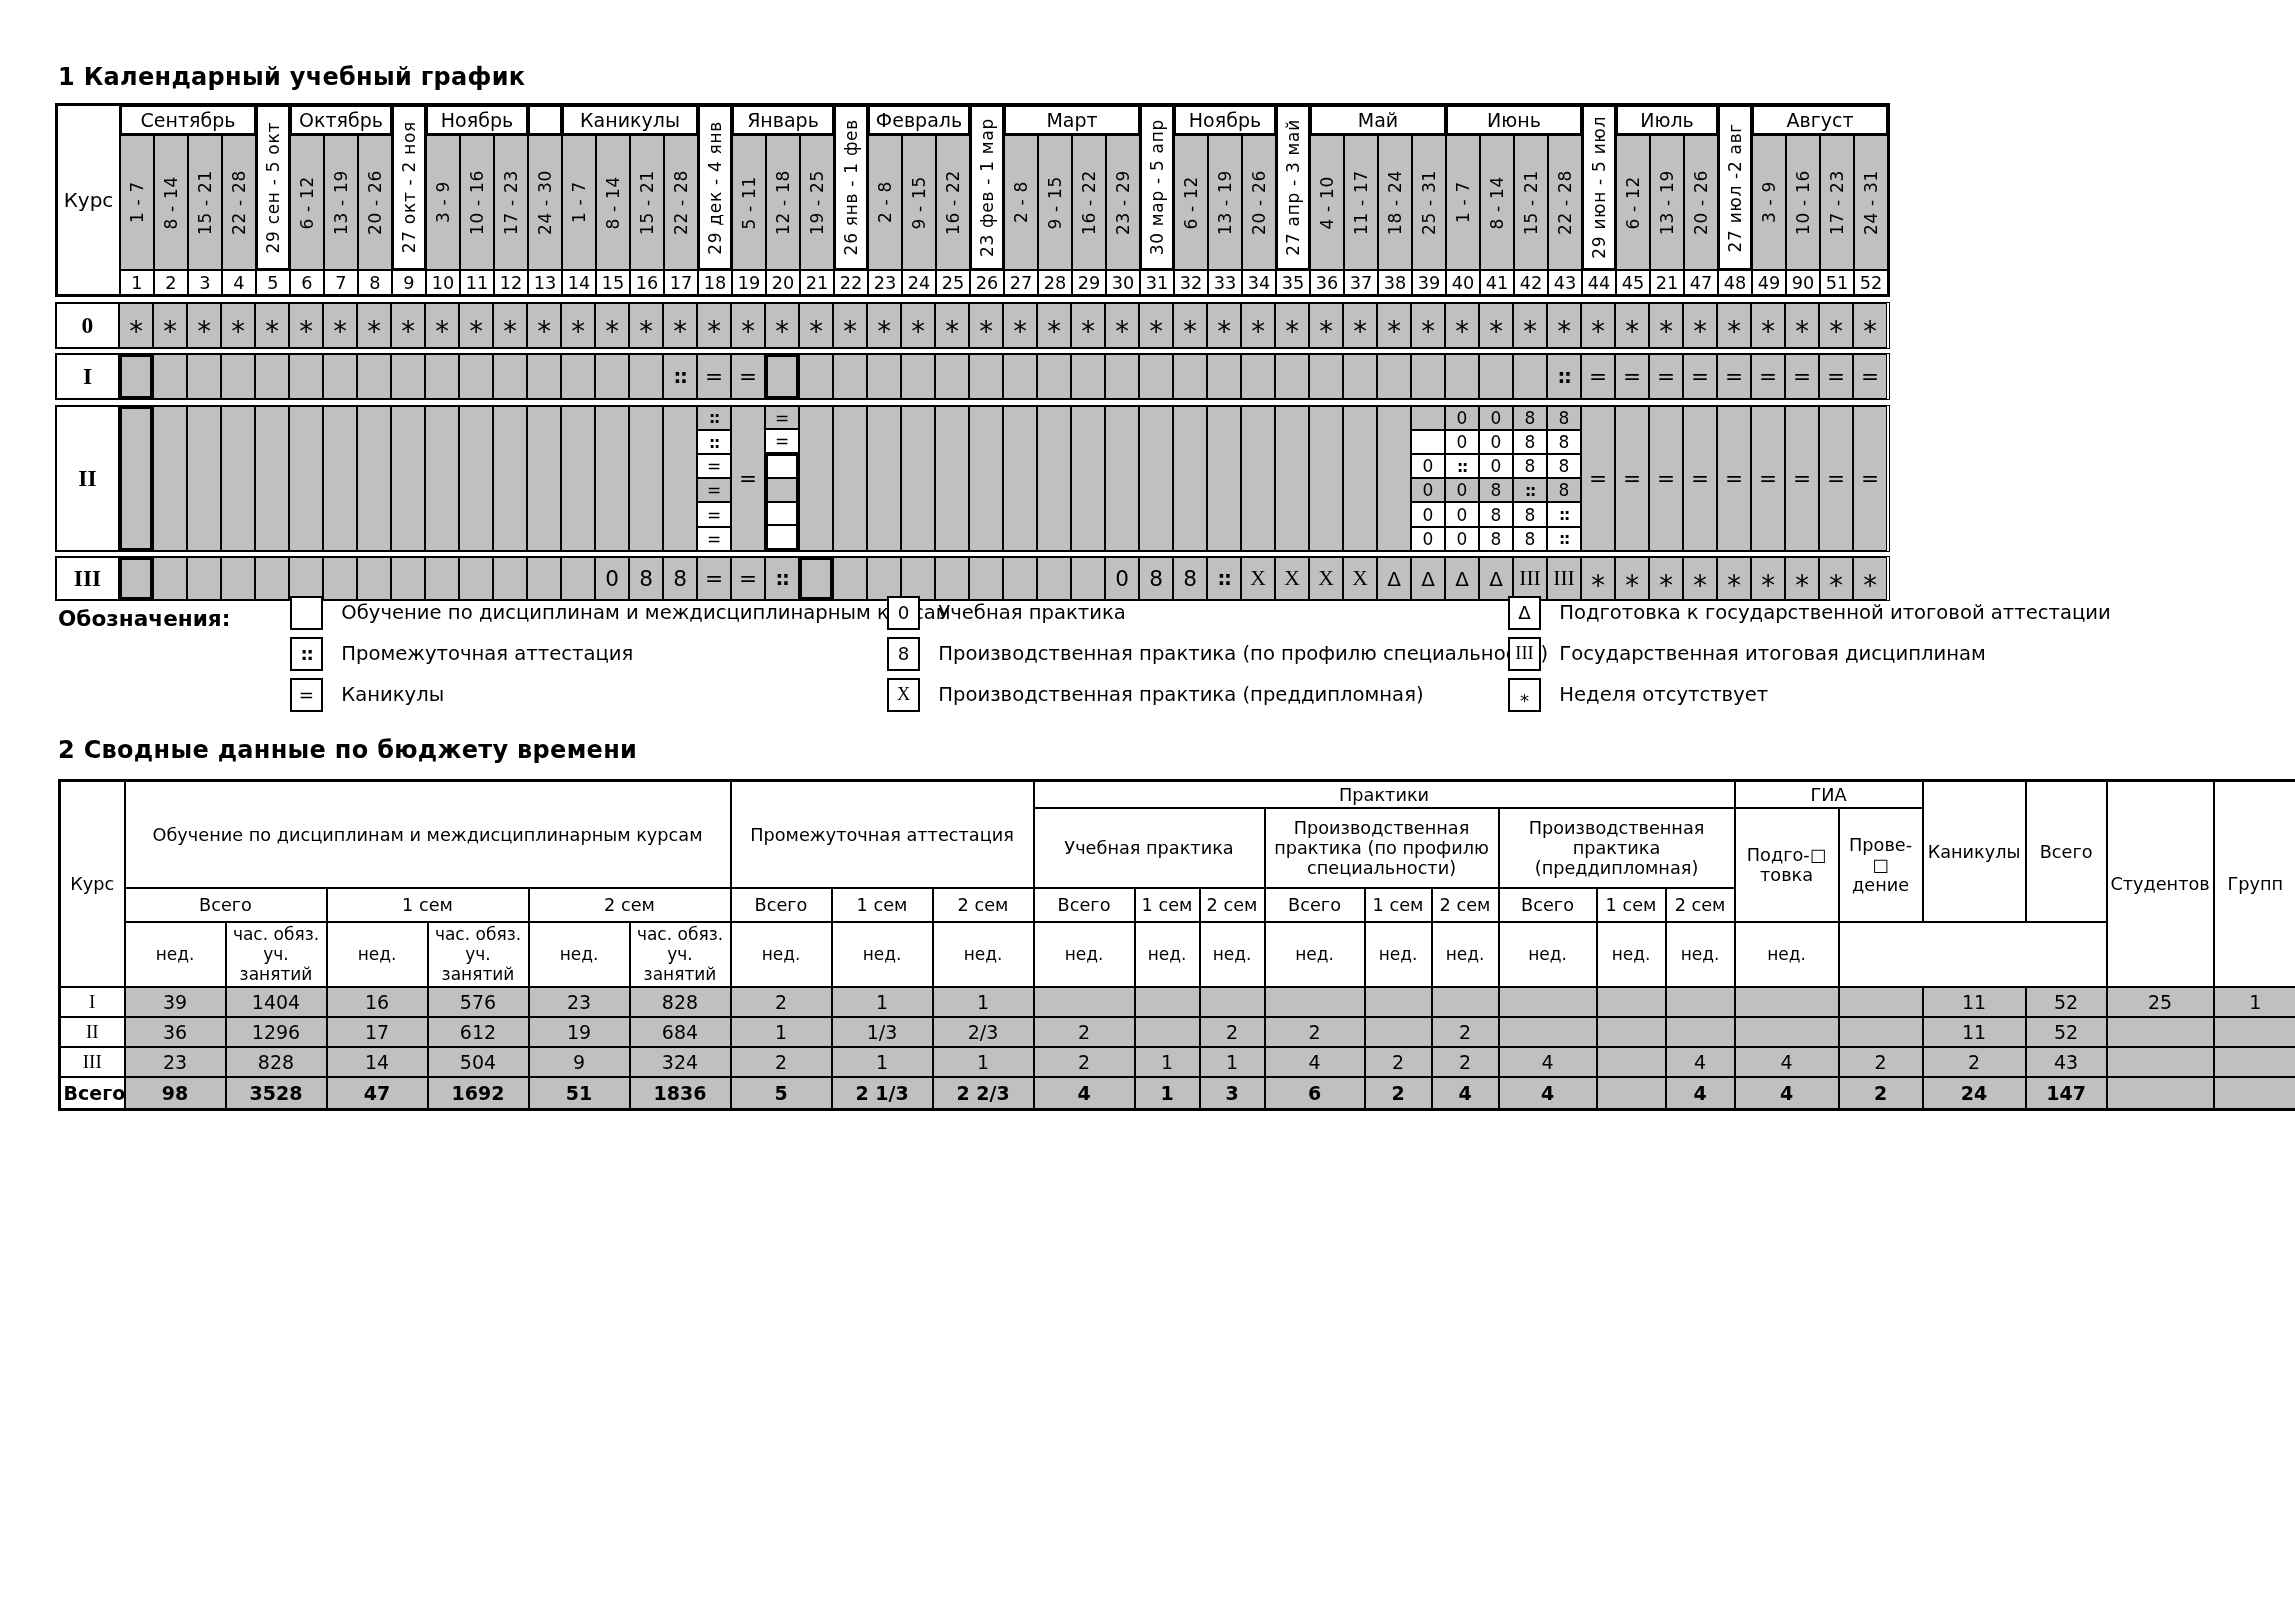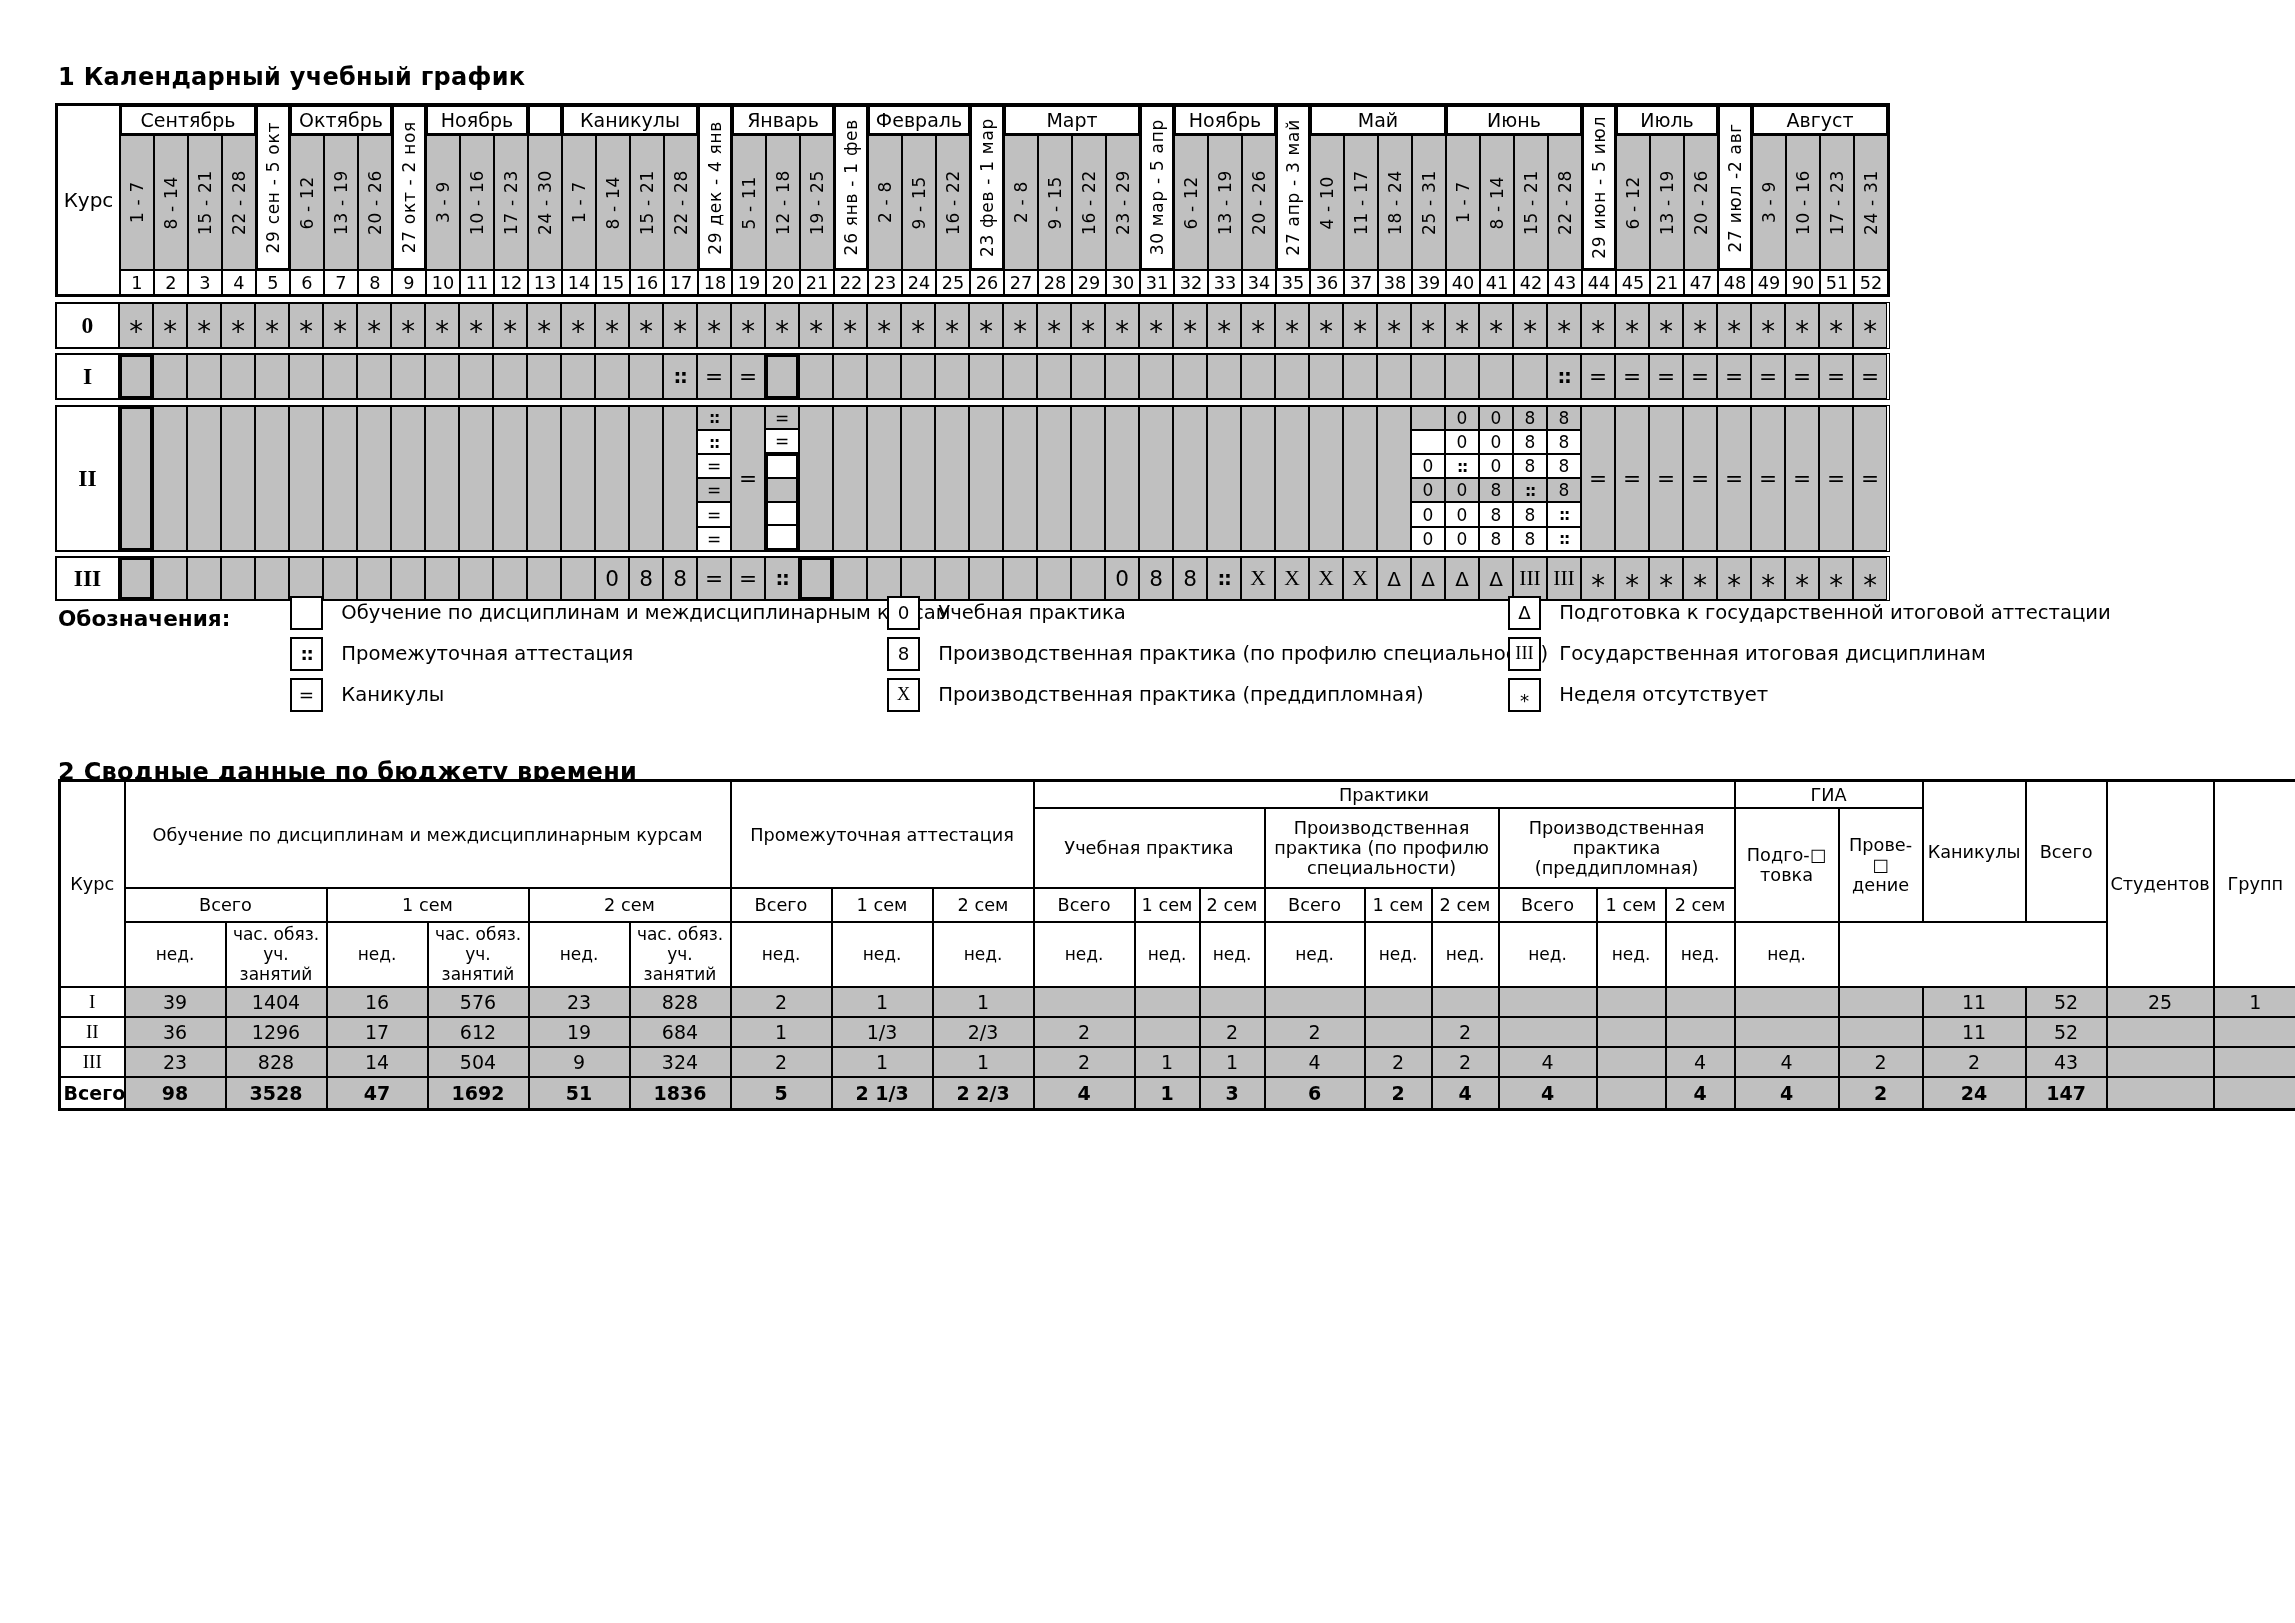--- a/index.html
+++ b/index.html
@@ -735,21 +735,21 @@
       </div>
       <div class="leg-item">
         <div class="leg-box star" style="">
           <span class="starshift">*</span>
         </div>
         <div class="leg-text" style="">Неделя отсутствует</div>
       </div>
     </div>
   </div>
 
-<div class="abs sec-title" style="left:58px; top:758px">2 Сводные данные по бюджету времени</div>
+<div class="abs sec-title" style="left:58px; top:736px">2 Сводные данные по бюджету времени</div>
 
 <div id="summary" class="abs">
     <table class="sum">
       <colgroup>
         <col style="width:65px">
         <col style="width:101px">
         <col style="width:101px">
         <col style="width:101px">
         <col style="width:101px">
         <col style="width:101px">

